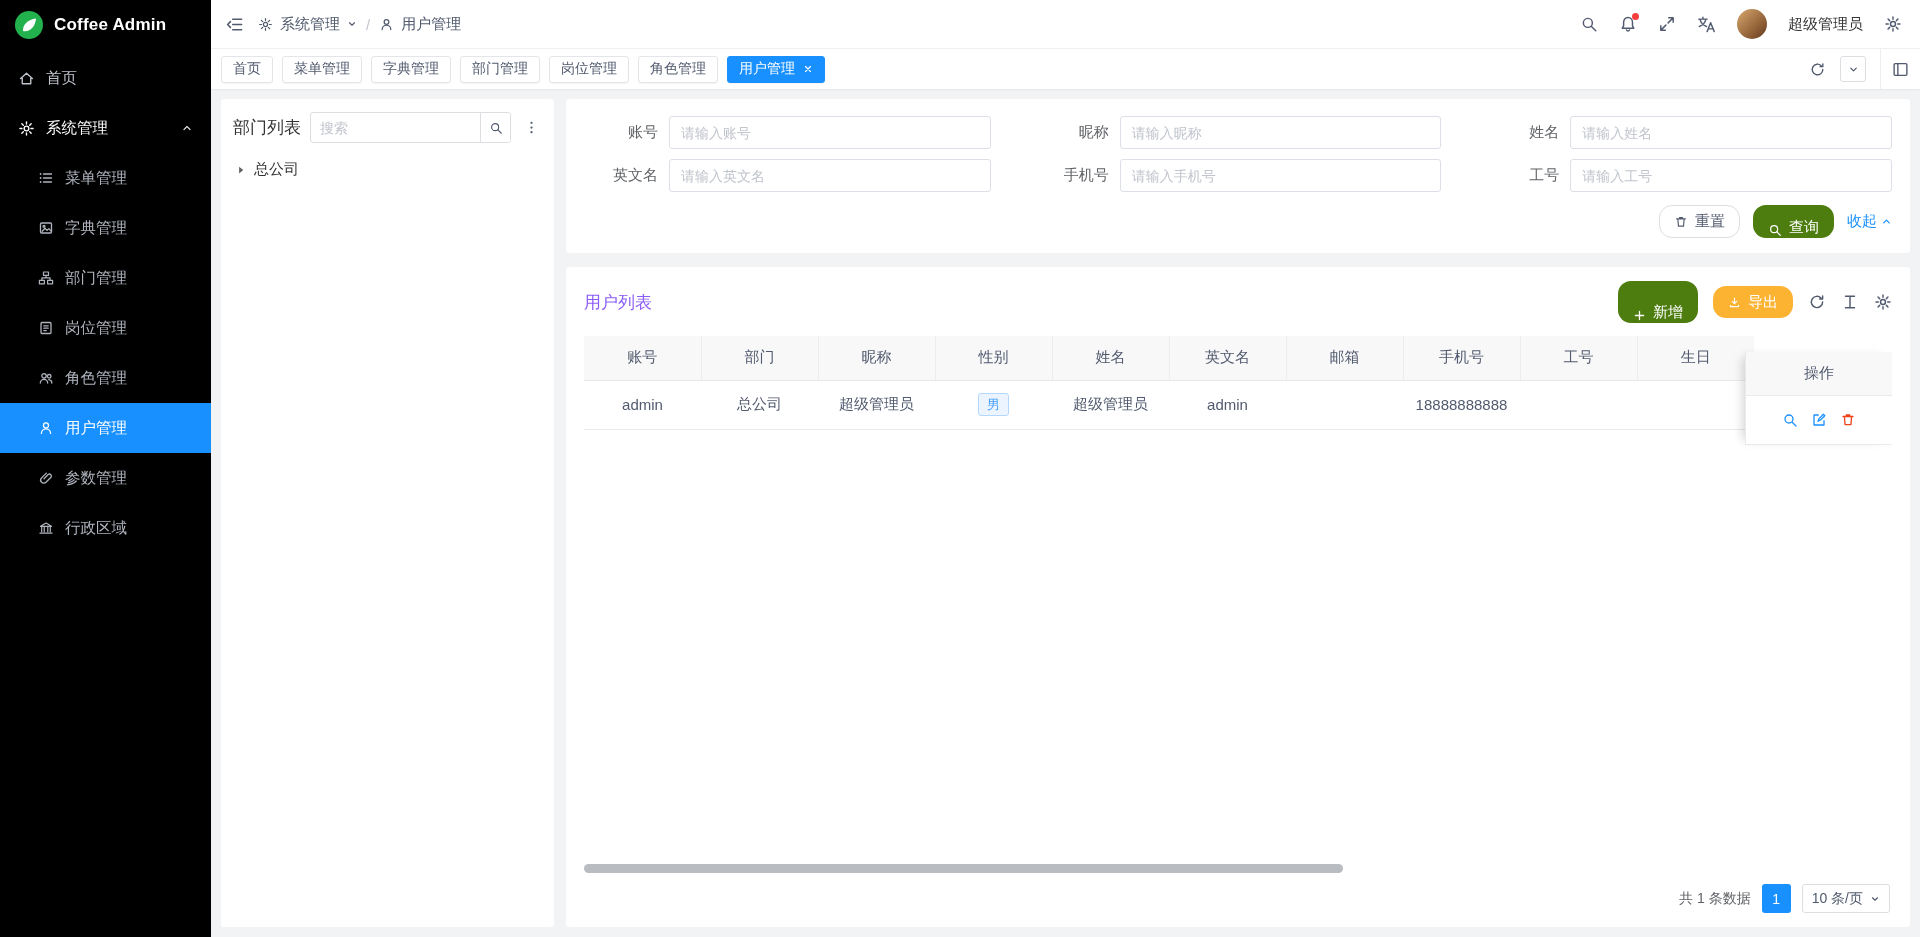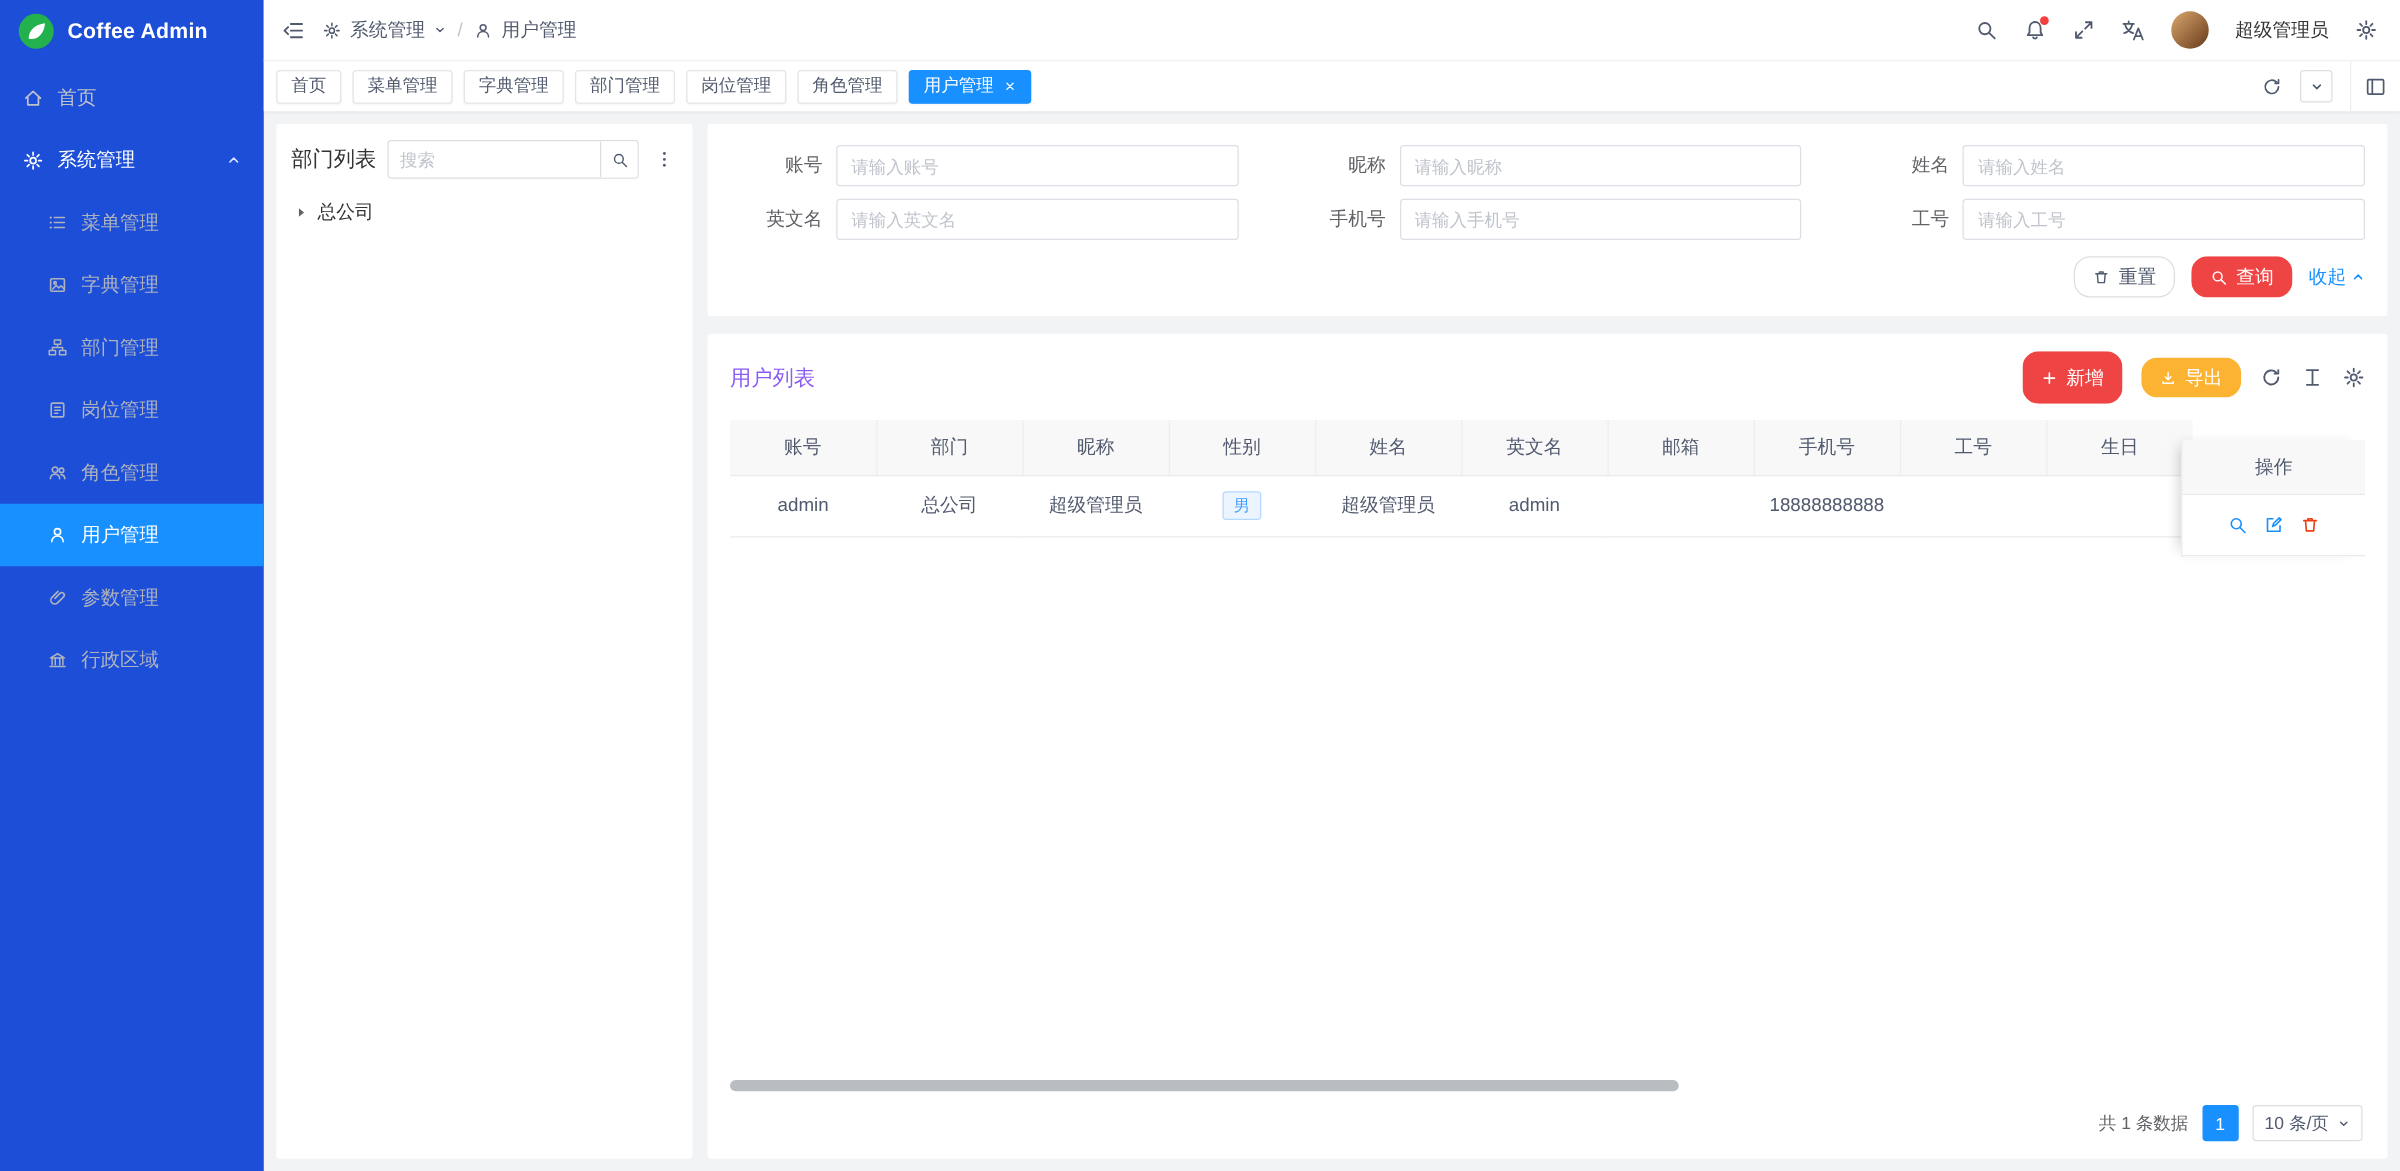--- a/index.html
+++ b/index.html
@@ -1,21 +1,21 @@
 <!DOCTYPE html>
 <html><head>
 <meta charset="utf-8">
 <style>
   * { margin:0; padding:0; box-sizing:border-box; }
   html,body { width:1920px; height:937px; overflow:hidden;
     font-family:"Liberation Sans","DejaVu Sans",sans-serif; background:#f2f3f5; }
   .app { display:flex; width:100%; height:100%; }
 
   
-  .sidebar { width:211px; flex-shrink:0; background:#1d4ed8; color:#bfc3cc;
+  .sidebar { width:211px; flex-shrink:0; background:#000000; color:#bfc3cc;
     display:flex; flex-direction:column; }
   .logo { height:49px; display:flex; align-items:center; gap:10px; padding:0 14px; flex-shrink:0; }
   .logo-text { color:#ffffff; font-weight:bold; font-size:17px; letter-spacing:.2px; }
   .menu { flex:1; overflow:hidden; padding-top:4px; }
   .menu-item { height:50px; display:flex; align-items:center; gap:11px; padding:0 18px;
     font-size:15.5px; color:#bfc3cc; cursor:pointer; white-space:nowrap; }
   .menu-item .arrow { margin-left:auto; opacity:.85; }
   .menu-item.open { color:#ffffff; }
   .submenu .menu-item { padding-left:38px; color:#aeb3bd; }
   .submenu .menu-item.active { background:#1890ff; color:#ffffff; }
@@ -75,21 +75,21 @@
   .form-item { display:flex; align-items:center; gap:11px; }
   .form-label { width:74px; flex-shrink:0; text-align:right; font-size:15px; color:#606266; white-space:nowrap; }
   .form-input { flex:1; min-width:0; height:33px; border:1px solid #dcdfe6; border-radius:3px;
     padding:0 11px; font-size:14px; color:#333; outline:none; font-family:inherit; }
   .form-input::placeholder { color:#c0c4cc; }
   .form-actions { display:flex; justify-content:flex-end; align-items:center; gap:13px; margin-top:13px; }
   .btn { height:33px; padding:0 14px; border-radius:13px; border:1px solid transparent;
     display:inline-flex; align-items:center; gap:7px; font-size:15px; cursor:pointer;
     font-family:inherit; white-space:nowrap; }
   .btn-plain { background:#fff; border-color:#dcdee2; color:#515a6e; }
-  .btn-primary { background:#ef4444; color:#fff; }
+  .btn-primary { background:#4d7c0f; color:#fff;align-items:flex-end; }
   .btn-warning { background:#fcb332; color:#fff; }
   .link-collapse { display:inline-flex; align-items:center; gap:4px; color:#1890ff;
     font-size:15px; cursor:pointer; }
 
   
   .table-card { flex:1; padding:14px 18px 8px; display:flex; flex-direction:column; min-height:0; }
   .table-head { display:flex; align-items:center; margin-bottom:13px; flex-shrink:0; }
   .table-title { font-size:17px; color:#8b5cf6; }
   .table-tools { margin-left:auto; display:flex; align-items:center; gap:15px; color:#515a6e; }
 

